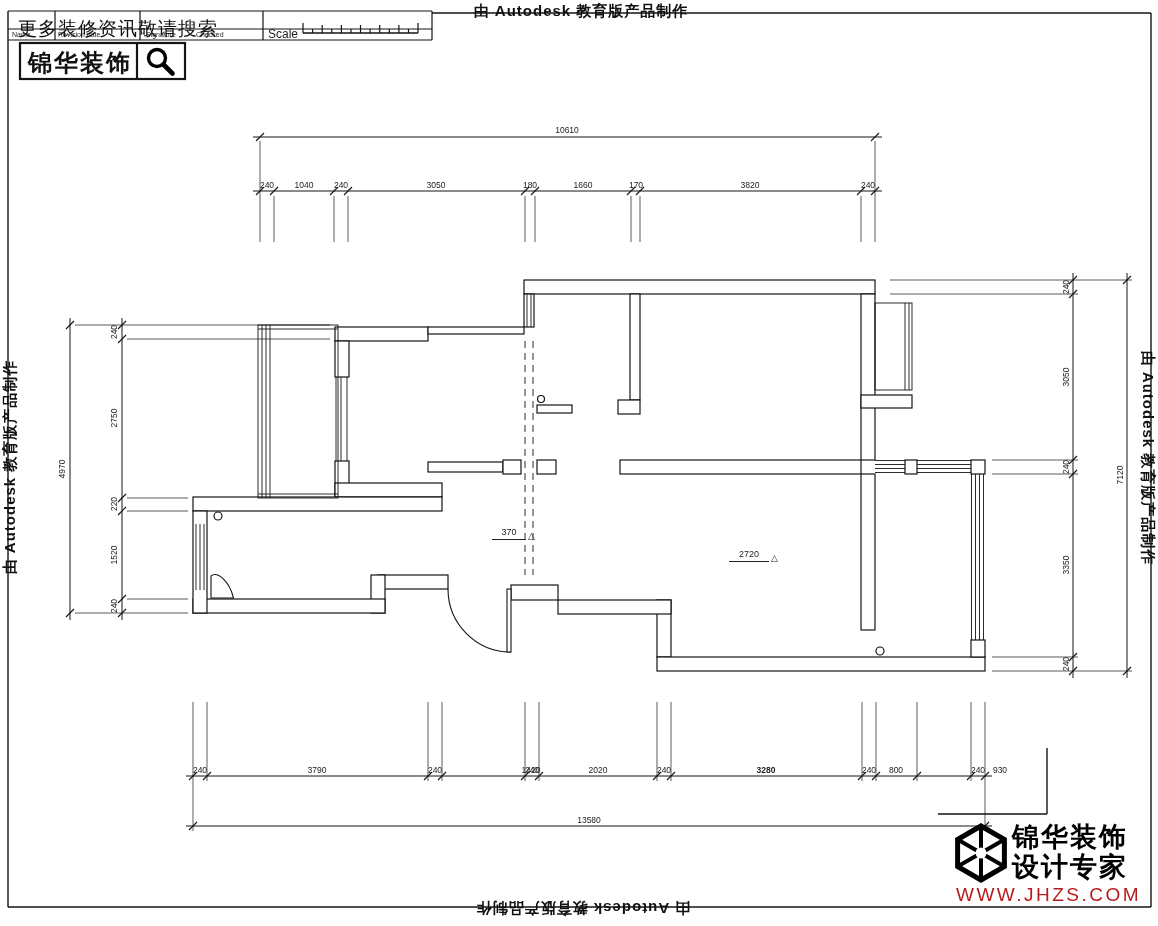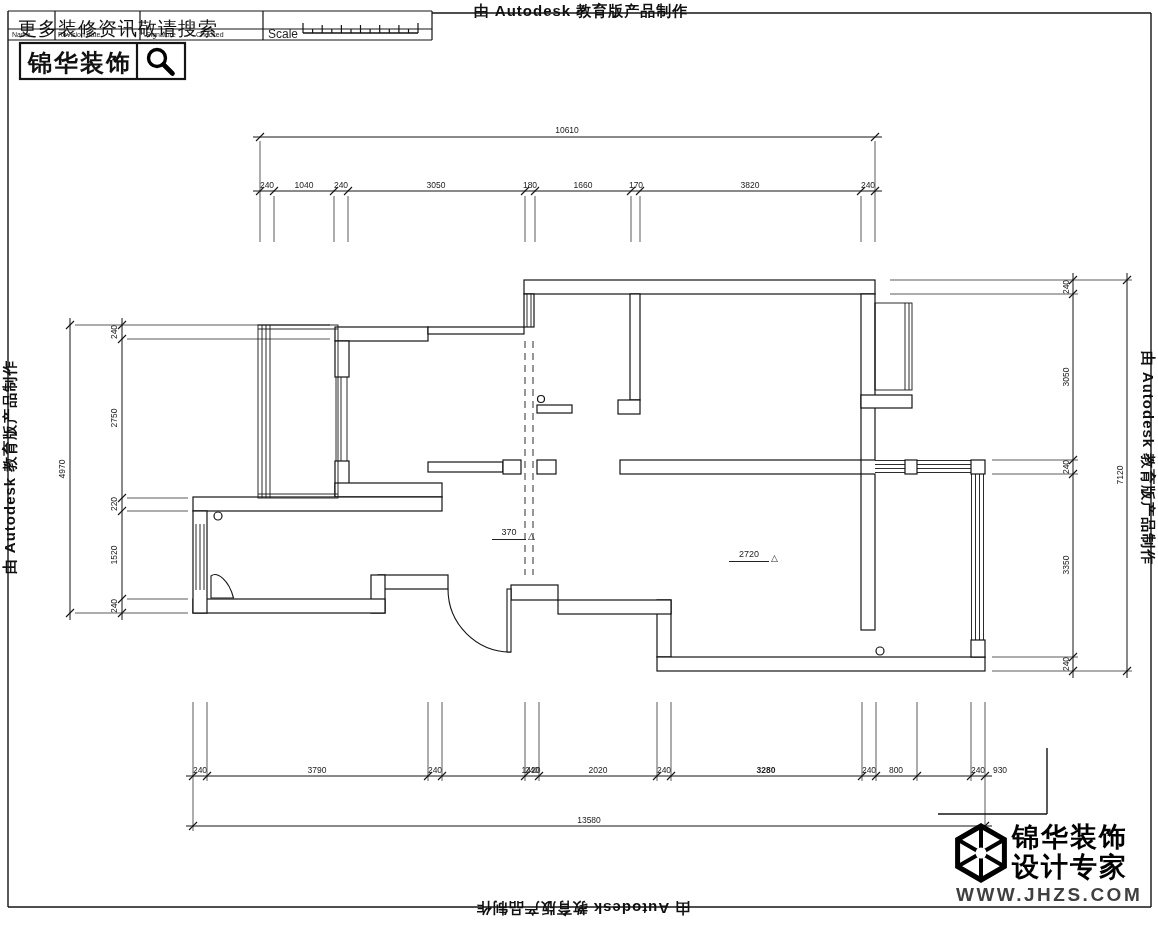--- a/index.html
+++ b/index.html
@@ -19,22 +19,22 @@
   .headline{position:absolute;left:18px;top:16px;font-size:19px;font-weight:normal;
             letter-spacing:1px;white-space:nowrap;}
   .tb-small{position:absolute;font-size:7px;color:#222;white-space:nowrap;line-height:1;}
   .brand{position:absolute;left:28px;top:47px;font-size:24px;font-weight:bold;
          letter-spacing:2px;white-space:nowrap;}
   .lvl{position:absolute;font-size:9px;color:#222;text-align:center;line-height:1;
        border-bottom:1px solid #222;padding-bottom:2px;}
   .lvl-tri{position:absolute;font-size:9px;color:#222;line-height:1;}
   .logo-cn{position:absolute;left:1012px;font-size:27px;font-weight:bold;
            letter-spacing:2px;white-space:nowrap;color:#000;}
-  .logo-url{position:absolute;left:956px;top:884px;font-size:19px;font-weight:bold;
-            letter-spacing:2.5px;white-space:nowrap;color:#404040;}
+  .logo-url{position:absolute;left:956px;top:884px;font-size:19px;font-weight:normal;
+            letter-spacing:2.5px;white-space:nowrap;color:#b91c1c;}
 </style>
 </head>
 <body>
 
 <svg width="1158" height="926" viewBox="0 0 1158 926">
 
   <g stroke="#141414" stroke-width="1.4" fill="none">
     <line x1="8" y1="11" x2="8" y2="907"></line>
     <line x1="432" y1="13" x2="1151" y2="13"></line>
     <line x1="1151" y1="13" x2="1151" y2="907"></line>

